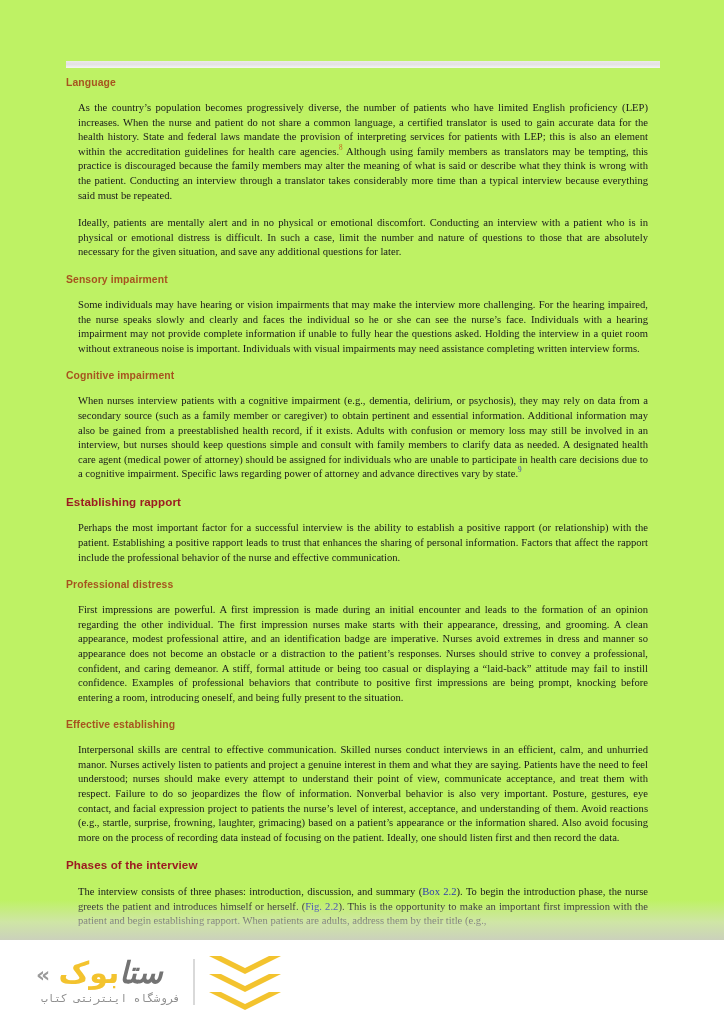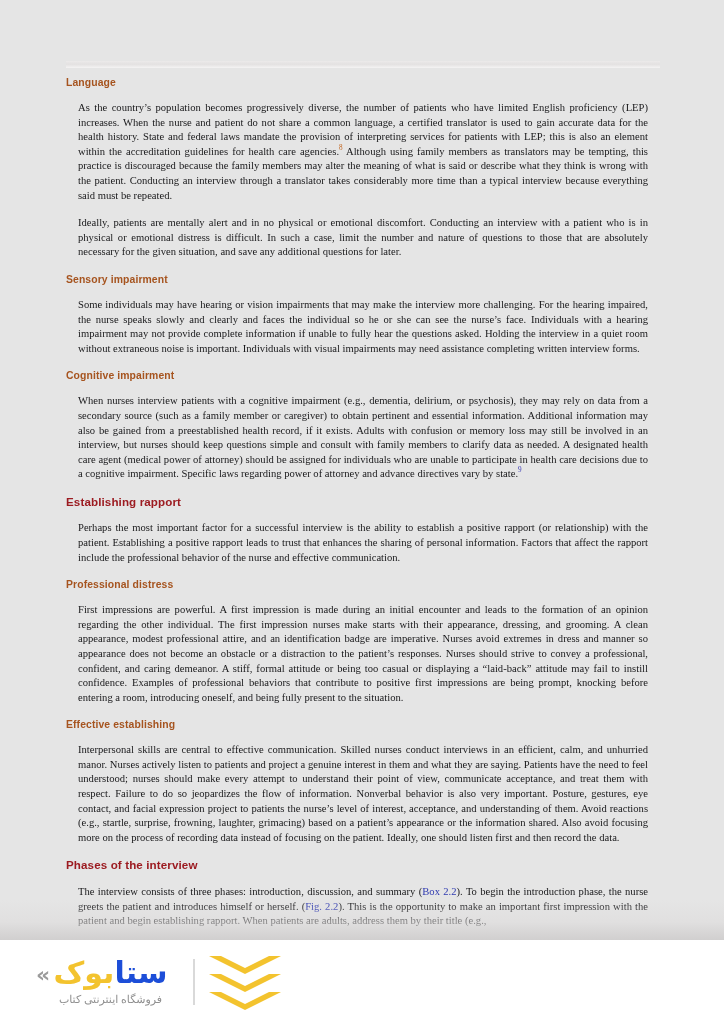--- a/index.html
+++ b/index.html
@@ -15,21 +15,21 @@
     font-family: "Liberation Serif", serif;
   }
 
   
   #page-scan {
     position: absolute;
     left: 0;
     top: 0;
     width: 724px;
     height: 940px;
-    background: #e5e5e5;
+    background: #bef264;
   }
 
   
   #top-rule {
     position: absolute;
     left: 66px;
     top: 61px;
     width: 594px;
     height: 7px;
     background: linear-gradient(to bottom, #eceaea 0%, #e3e1e1 45%, #f4f3f3 100%);
@@ -133,39 +133,39 @@
     width: 145px;
     text-align: center;
     direction: rtl;
     font-family: "DejaVu Sans", sans-serif;
     font-size: 30px;
     font-weight: bold;
     color: #f3c32e;
     letter-spacing: -1px;
     line-height: 38px;
   }
-  .logo-fa-main .gray { color: #1d4ed8; }
+  .logo-fa-main .gray { color: #737373; font-style: italic; }
   .logo-chevrons {
     position: absolute;
     left: -2px;
     top: 12px;
     font-family: "DejaVu Sans", sans-serif;
     font-size: 22px;
     color: #9b9b9b;
     font-weight: bold;
     line-height: 22px;
   }
   .logo-fa-sub {
     position: absolute;
     left: 0;
     top: 40px;
     width: 145px;
     text-align: center;
     direction: rtl;
-    font-family: Liberation Serif, serif;
+    font-family: Liberation Mono, monospace;
     font-size: 11px;
     color: #8f8f8f;
     line-height: 15px;
   }
   #logo-divider {
     width: 2px;
     height: 46px;
     background: #d9d9d9;
     margin: 0 14px 0 10px;
   }

